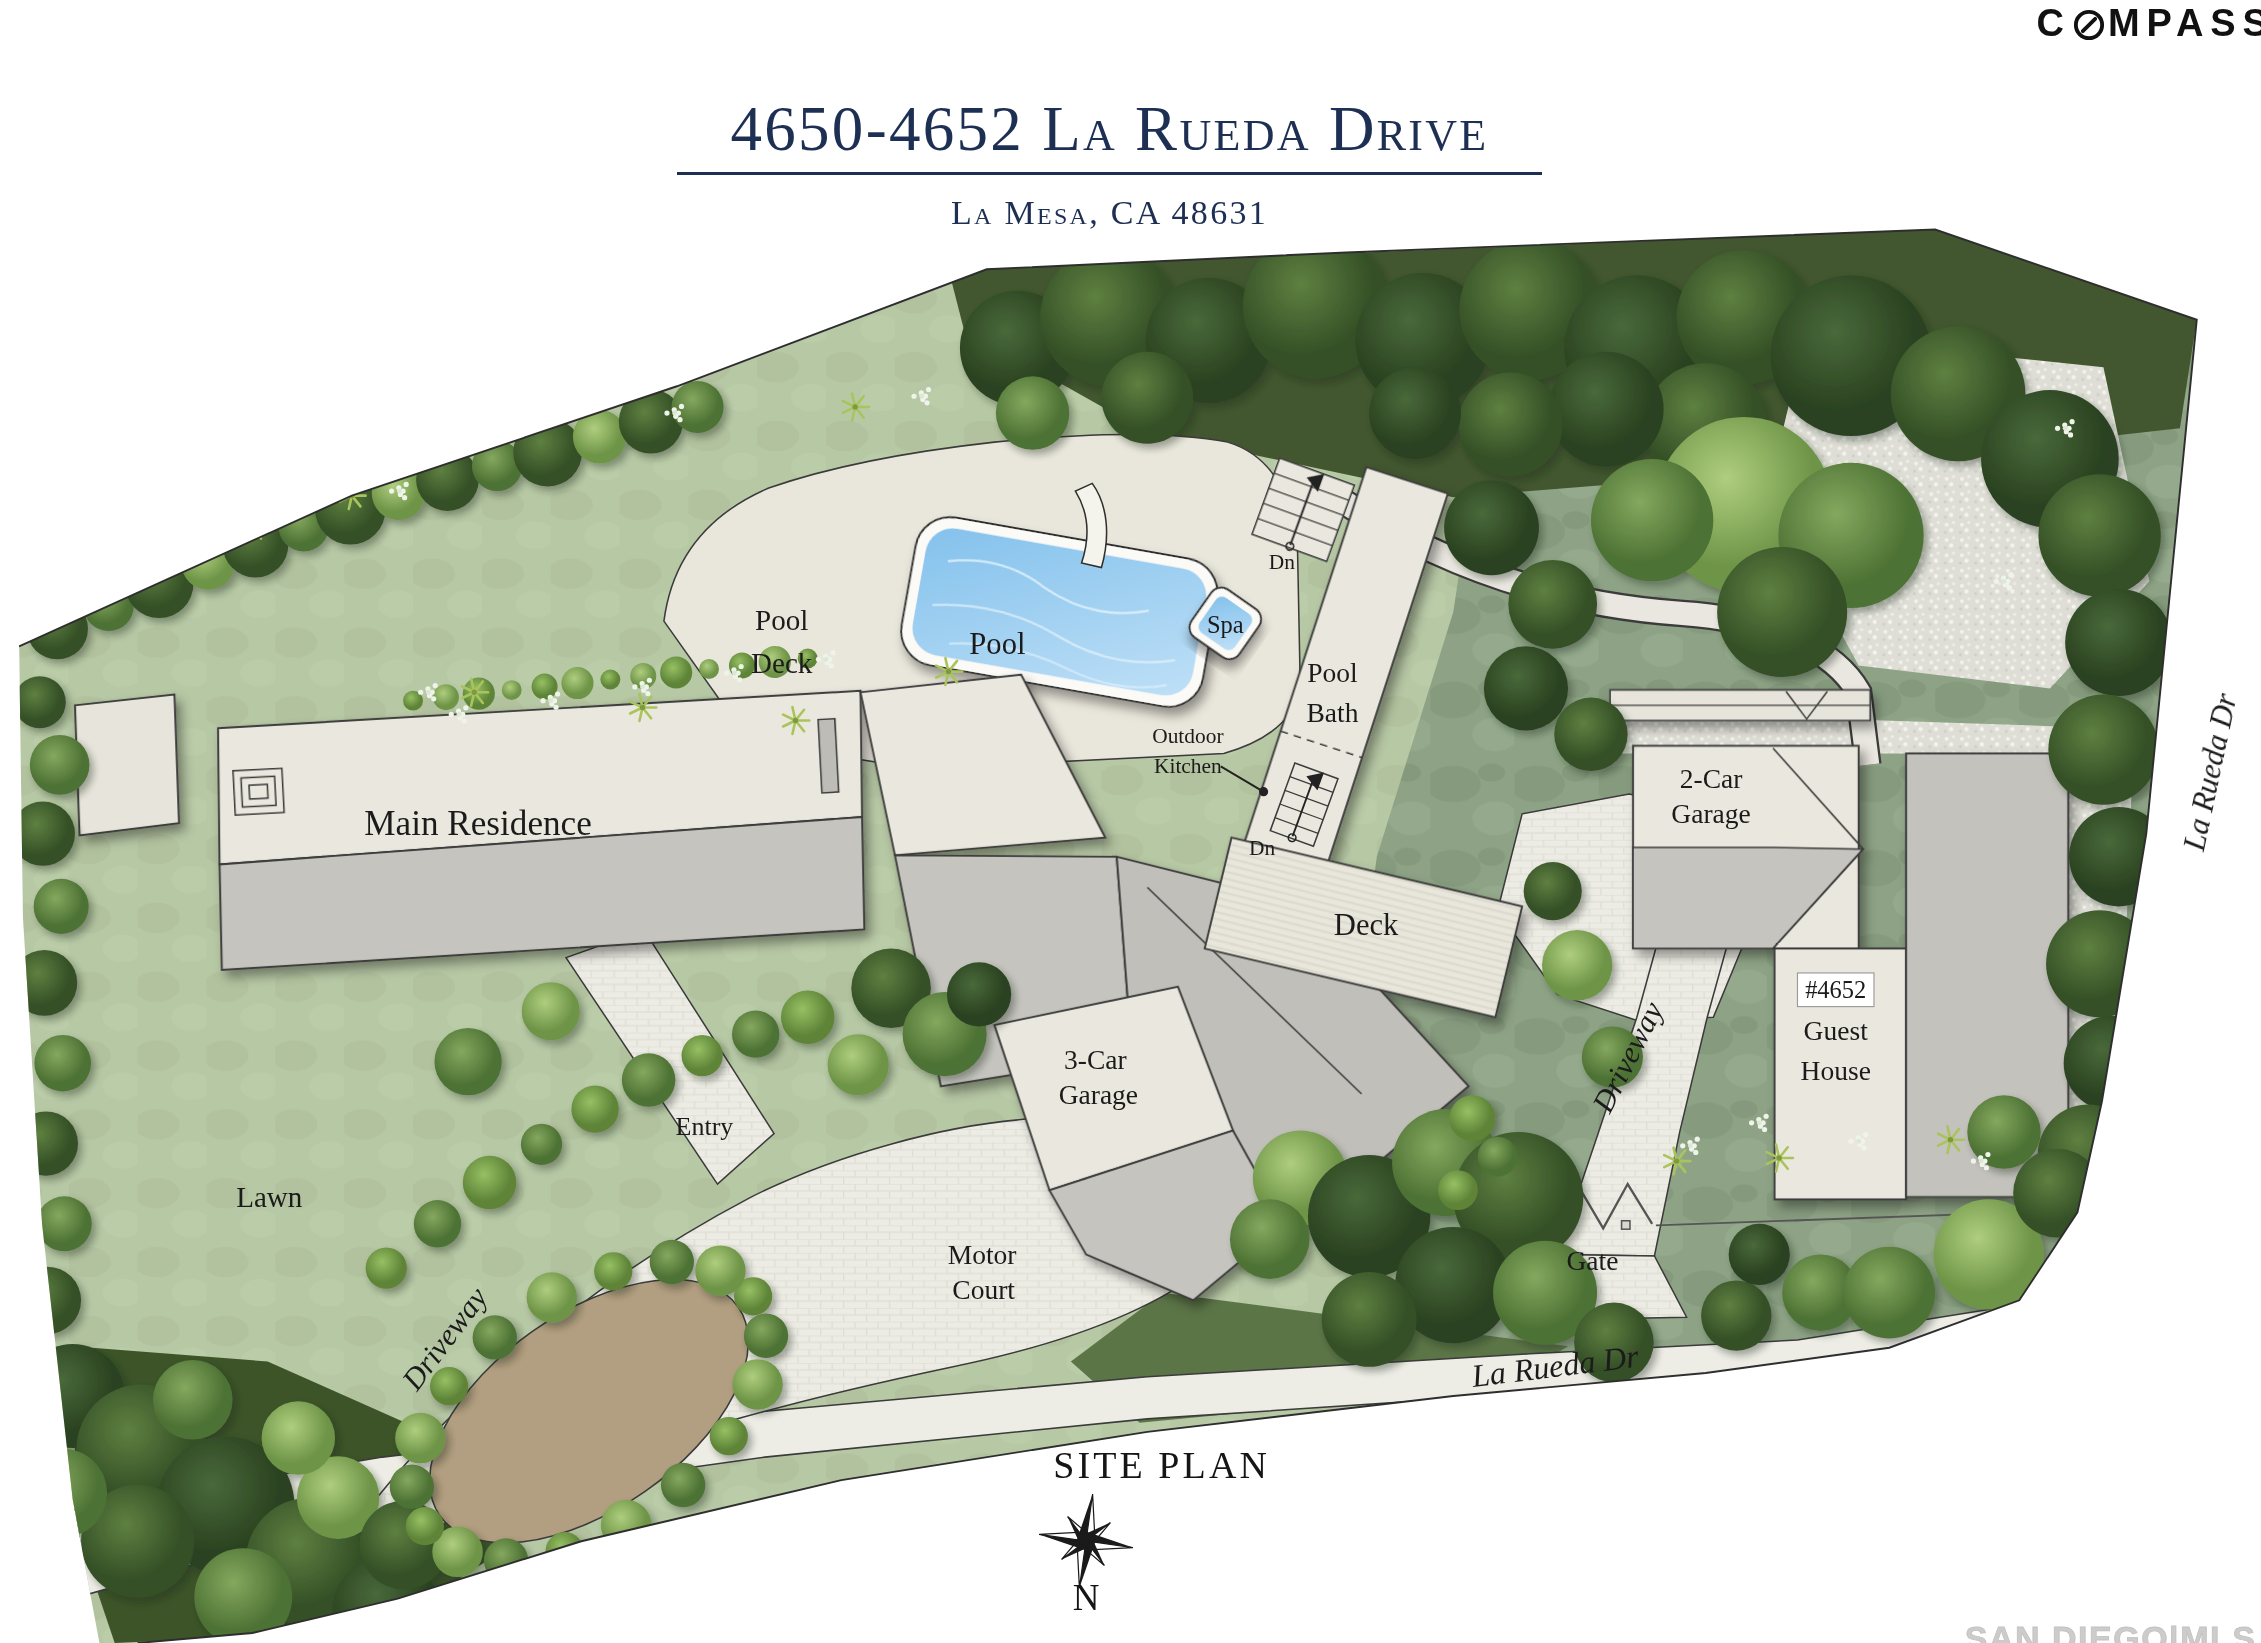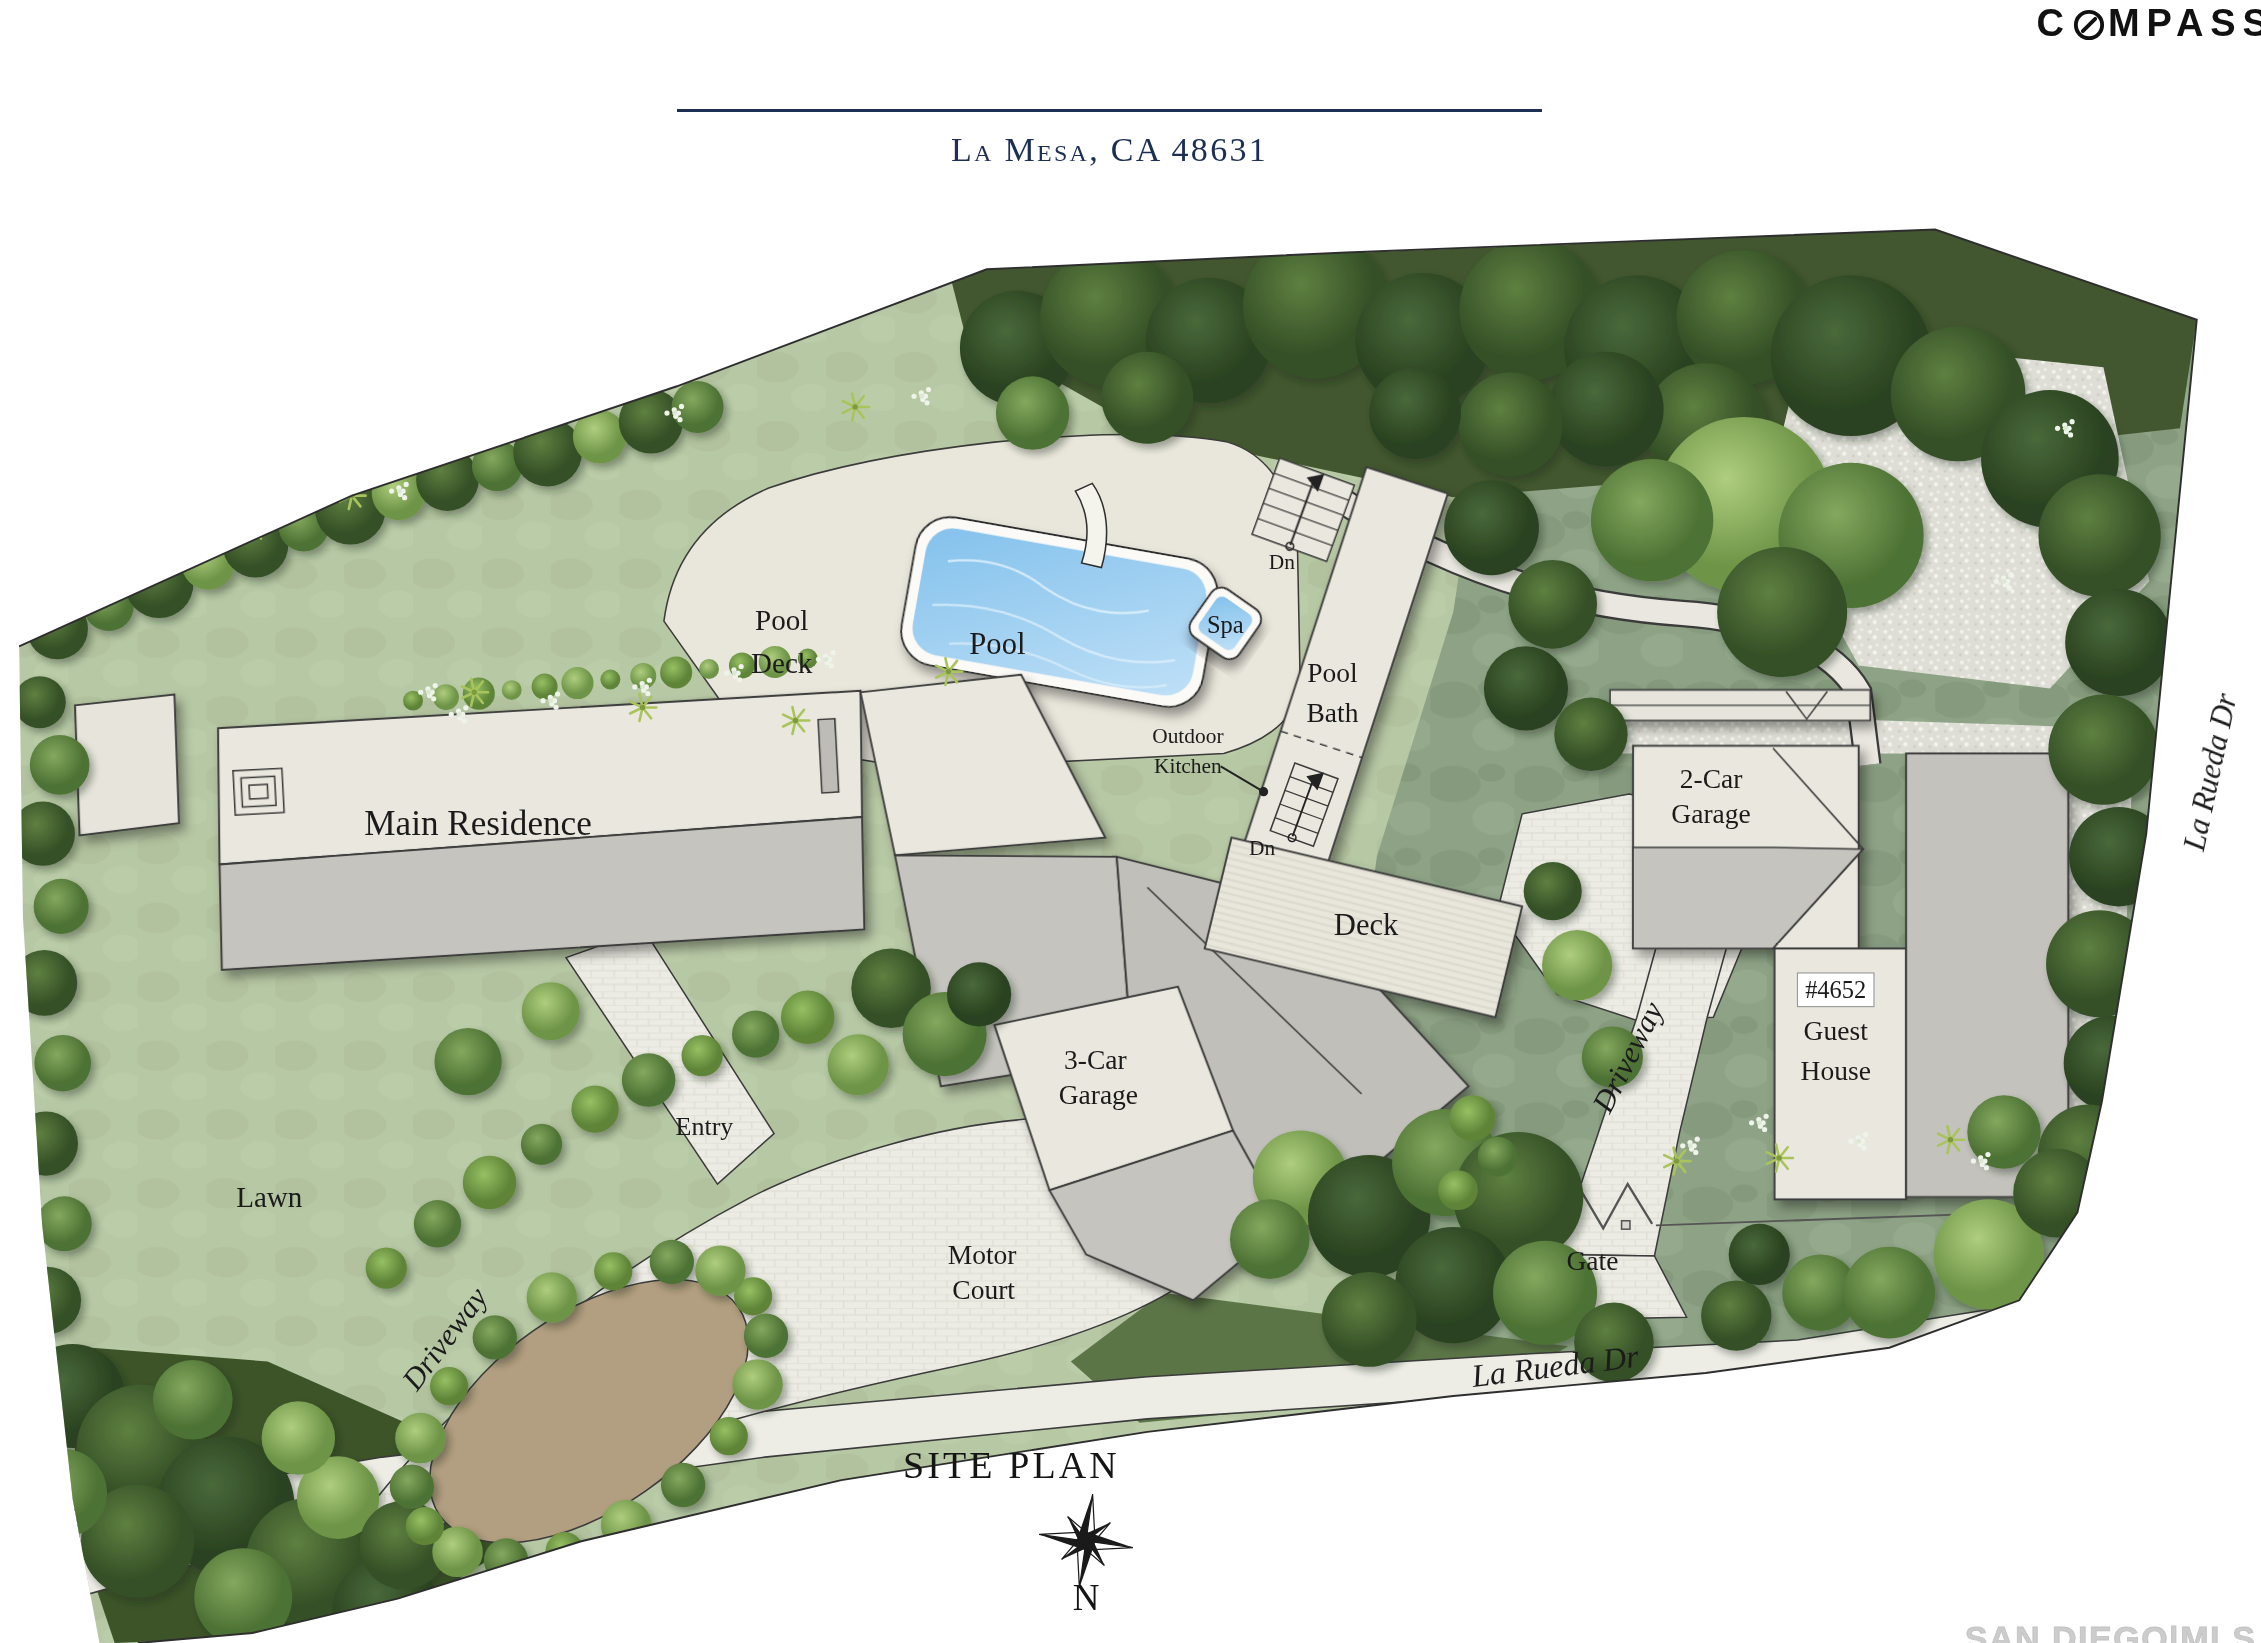--- a/index.html
+++ b/index.html
@@ -10,21 +10,21 @@
   .logo{position:absolute;top:1.5px;right:-13.8px;display:flex;align-items:center;
         font-family:"Liberation Sans",sans-serif;font-weight:600;font-size:38px;
         letter-spacing:6.9px;color:#111;white-space:nowrap;}
   .logo svg{margin:0 2.3px -3.8px 0.8px;}
   
   .header{position:absolute;left:664px;top:98px;width:891px;text-align:center;color:var(--navy);}
   .title{font-size:63px;font-variant:small-caps;letter-spacing:2.3px;line-height:1;}
   .rule{height:3.8px;background:var(--navy);margin:10.7px auto 0;width:97%;}
   .subtitle{margin-top:18.4px;font-size:34px;font-variant:small-caps;letter-spacing:2.3px;}
   
-  .caption{position:absolute;left:903px;top:1443px;width:367px;text-align:left;
+  .caption{position:absolute;left:903px;top:1443px;width:367px;text-align:right;
            font-size:38px;letter-spacing:3.1px;color:#151515;}
   #rose{position:absolute;left:1034px;top:1489px;}
   .north{position:absolute;left:1048px;top:1576px;width:76px;text-align:center;
          font-size:37px;color:#151515;}
   .watermark{position:absolute;right:4.6px;bottom:-15.3px;font-family:"Liberation Sans",sans-serif;
              font-size:34px;font-weight:600;letter-spacing:1.5px;color:#cccccc;
              -webkit-text-stroke:0.8px #c2c2c2;white-space:nowrap;}
   
   #plan{position:absolute;left:0;top:0;}
   .lbl{font-family:"Liberation Serif",serif;fill:var(--ink);text-anchor:middle;}
@@ -38,20 +38,21 @@
   <div class="logo">
     <span>C</span>
       <svg width="34" height="34" viewBox="0 0 44 44">
         <circle cx="22" cy="22" r="17" fill="none" stroke="#111" stroke-width="5"></circle>
         <line x1="14" y1="30" x2="30" y2="14" stroke="#111" stroke-width="5" stroke-linecap="round"></line>
       </svg>
       <span>MPASS</span>
   </div>
 
   <div class="header">
+    <div class="title">4650-4652 La Rueda Drive</div>
     <div class="rule"></div>
     <div class="subtitle">La Mesa, CA 48631</div>
   </div>
 
   <svg id="plan" width="2261" height="1643" viewBox="0 0 2956 2148">
     <defs>
       <clipPath id="parcelClip">
           <path d="M25,845 L460,648 L885,505 L1290,352 L1760,330 L2530,300 L2872,418
         L2806,1090 L2748,1440 L2716,1585 L2640,1700 L2470,1762 L2230,1795 L1900,1825 L1500,1872
         L1100,1935 L760,2015 L520,2090 L330,2135 L180,2148 L130,2148 L95,1960 L55,1600 L30,1200 Z"></path>

